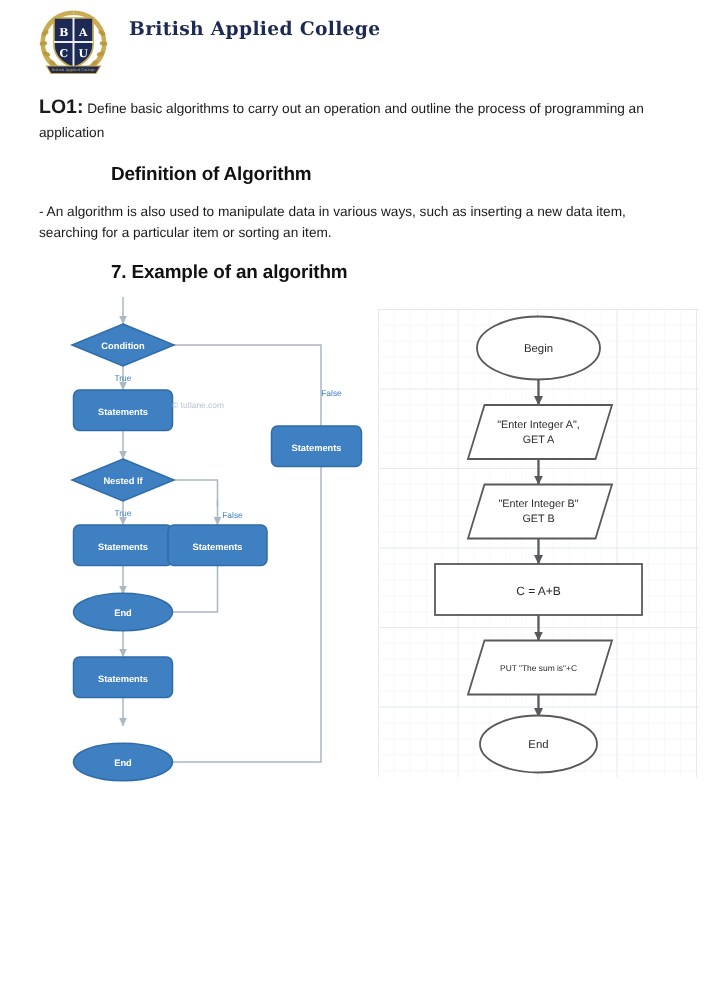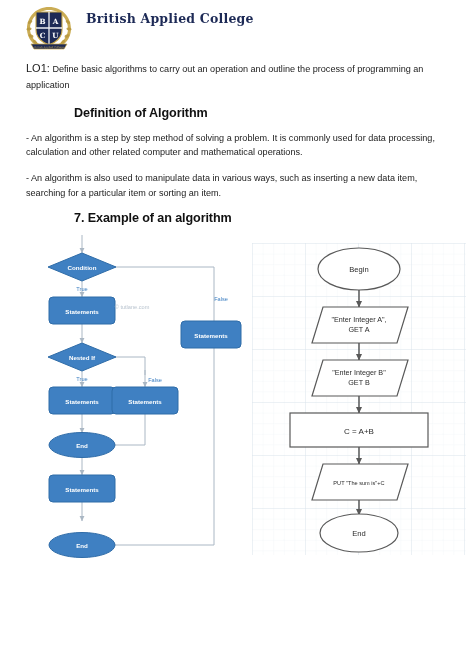--- a/index.html
+++ b/index.html
@@ -26,21 +26,21 @@
     font-size:7.6px;color:#3b4a74;margin-top:2.5px;
     letter-spacing:.6px;direction:rtl;
   }
 
   
   .content{padding:4px 26px 0 26px;}
   p.para{
     font-size:9.1px;line-height:1.62;margin:0 0 11px 0;color:#1b1b1b;
   }
   p.lo{margin-bottom:13px;}
-  .lo-tag{font-weight:400;font-size:11px;}
+  .lo-tag{font-weight:700;font-size:13px;}
   h2.head{
     font-size:12.6px;font-weight:700;margin:0 0 11px 0;
     color:#111;letter-spacing:-.1px;padding-left:48px;
   }
   h2.head2{margin:3px 0 10px 0;}
 
   
   .figures{position:relative;width:398px;height:360px;margin-top:4px;}
 
   
@@ -97,21 +97,20 @@
   </div>
 
   <div class="content">
 
     <p class="para lo">
       <span class="lo-tag">LO1:</span><span> Define basic algorithms to carry out an operation and outline the process of programming an application</span>
     </p>
 
     <h2 class="head">Definition of Algorithm</h2>
 
-    <p class="para">- An algorithm is a step by step method of solving a problem. It is commonly used for data processing, calculation and other related computer and mathematical operations.</p>
     <p class="para">- An algorithm is also used to manipulate data in various ways, such as inserting a new data item, searching for a particular item or sorting an item.</p>
 
     <h2 class="head head2">7. Example of an algorithm</h2>
   </div>
 
   <div class="figures">
 
     <div class="fc-left">
       <svg width="218" height="340" viewBox="0 0 218 340">
         <defs>

